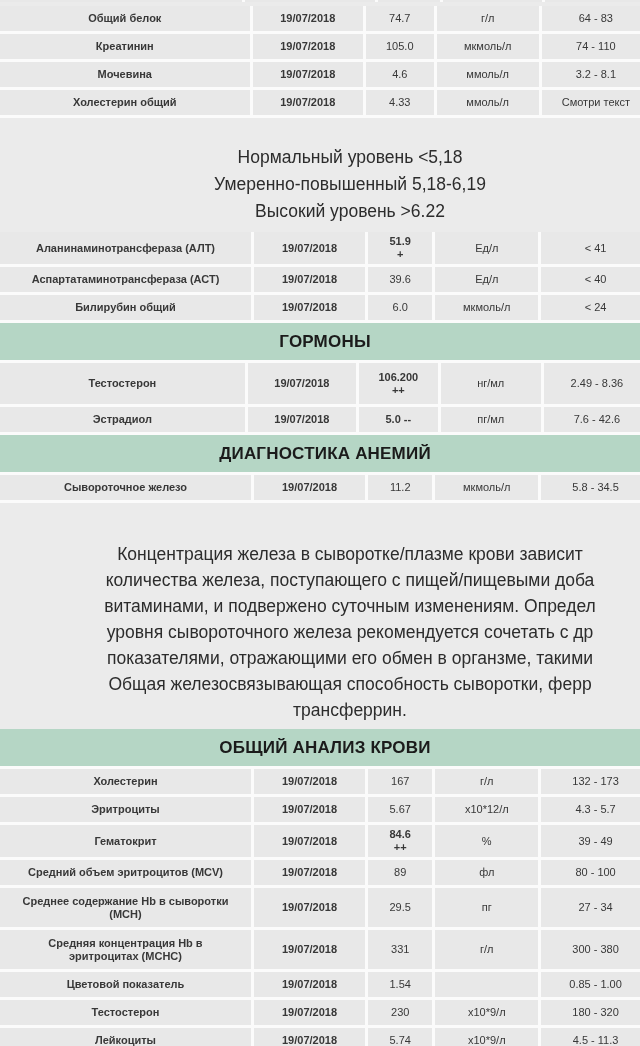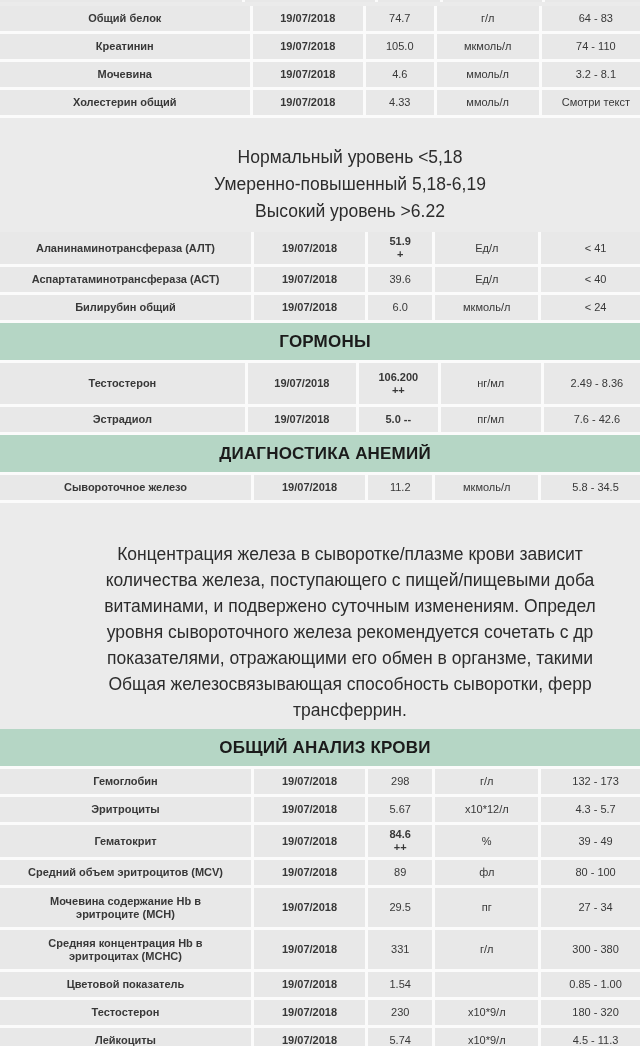--- a/index.html
+++ b/index.html
@@ -149,23 +149,23 @@
   <div>показателями, отражающими его обмен в органзме, такими</div>
   <div>Общая железосвязывающая способность сыворотки, ферр</div>
   <div>трансферрин.</div>
 </div>
 
 <div class="section-header">
   <span>ОБЩИЙ АНАЛИЗ КРОВИ</span>
 </div>
 <div class="lab-table">
   <div class="t-row">
-    <div class="c name">Гемоглобин</div>
-    <div class="c date">19/07/2018</div>
-    <div class="c value">298</div>
+    <div class="c name">Холестерин</div>
+    <div class="c date">19/07/2018</div>
+    <div class="c value">167</div>
     <div class="c unit">г/л</div>
     <div class="c range">132 - 173</div>
   </div>
   <div class="t-row">
     <div class="c name">Эритроциты</div>
     <div class="c date">19/07/2018</div>
     <div class="c value">5.67</div>
     <div class="c unit">х10*12/л</div>
     <div class="c range">4.3 - 5.7</div>
   </div>
@@ -177,21 +177,21 @@
     <div class="c range">39 - 49</div>
   </div>
   <div class="t-row">
     <div class="c name">Средний объем эритроцитов (MCV)</div>
     <div class="c date">19/07/2018</div>
     <div class="c value">89</div>
     <div class="c unit">фл</div>
     <div class="c range">80 - 100</div>
   </div>
   <div class="t-row tall2">
-    <div class="c name">Мочевина содержание Hb в эритроците (MCH)</div>
+    <div class="c name">Среднее содержание Hb в сыворотки (MCH)</div>
     <div class="c date">19/07/2018</div>
     <div class="c value">29.5</div>
     <div class="c unit">пг</div>
     <div class="c range">27 - 34</div>
   </div>
   <div class="t-row tall2">
     <div class="c name">Средняя концентрация Hb в эритроцитах (MCHC)</div>
     <div class="c date">19/07/2018</div>
     <div class="c value">331</div>
     <div class="c unit">г/л</div>

